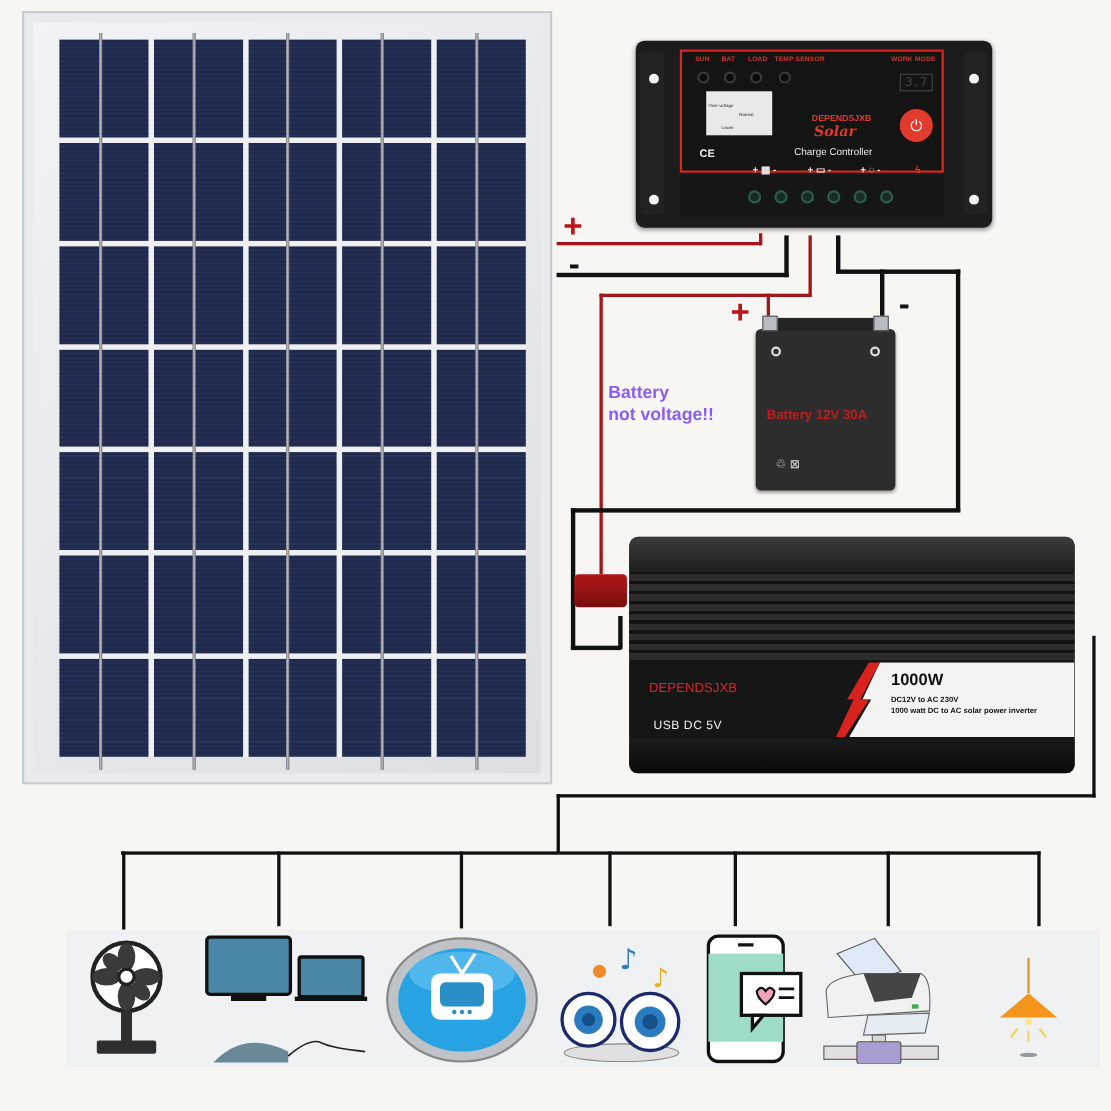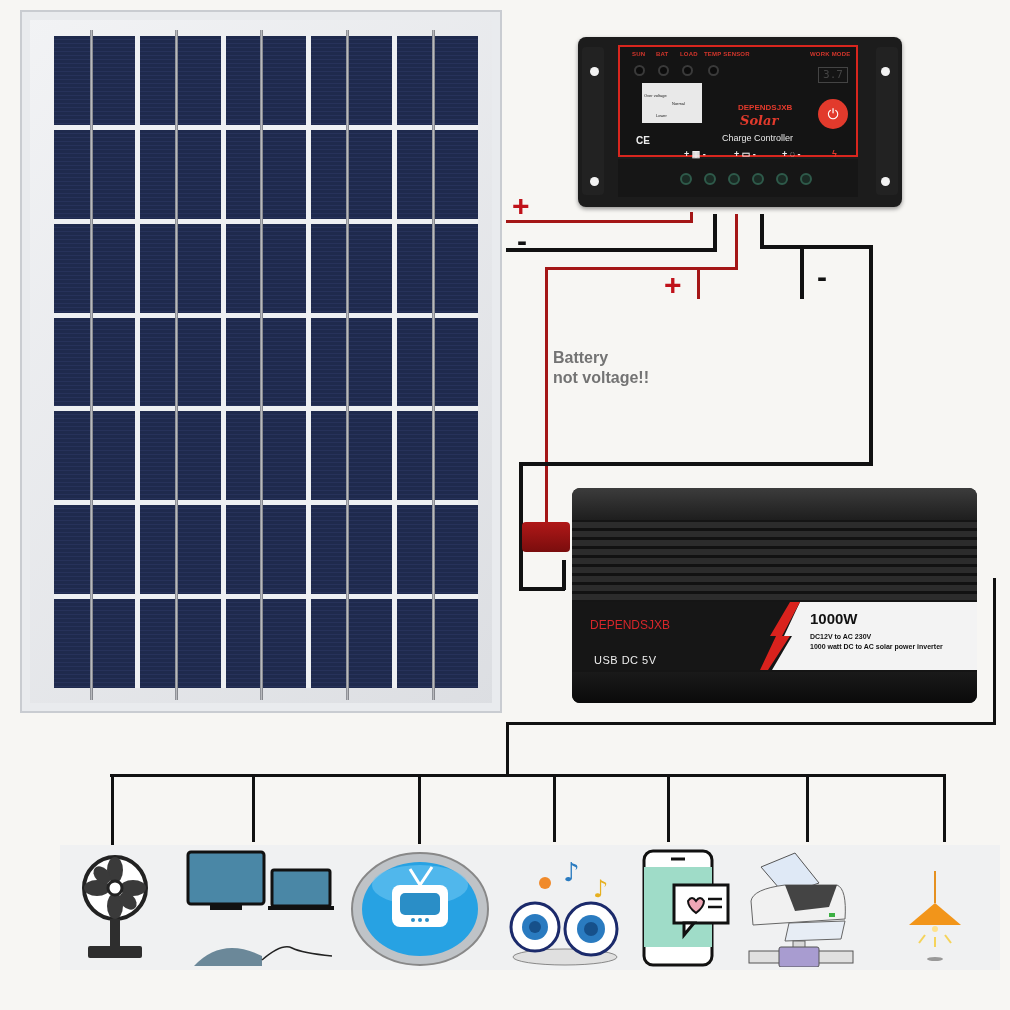--- a/index.html
+++ b/index.html
@@ -34,21 +34,21 @@
   .term-icons{position:absolute;top:102px;font-size:9px;color:#eee;font-weight:bold}
   #ctrl-bar{position:absolute;left:40px;top:122px;width:240px;height:38px;background:#161616}
   .screw{position:absolute;top:14px;width:12px;height:12px;border-radius:50%;background:#1a2a24;border:2px solid #2e5a4a}
   
   #battery{left:687px;top:299px;width:127px;height:147px;background:#2d2d2d;border-radius:5px;box-shadow:0 2px 3px rgba(0,0,0,.35)}
   .bterm{position:absolute;top:-12px;width:14px;height:14px;background:#b8bcc2;border:1px solid #555}
   .bcap{position:absolute;top:-10px;width:96px;height:12px;left:16px;background:#252525}
   .bscrew{position:absolute;top:16px;width:9px;height:9px;border-radius:50%;border:2px solid #ddd;background:#333}
   #battery-label{position:absolute;left:10px;top:71px;font-size:12px;font-weight:bold;color:#c61b1b;white-space:nowrap}
   #battery-sym{position:absolute;left:18px;top:116px;font-size:11px;color:#ddd}
-  #no-battery{left:553px;top:348px;color:#737373;font-weight:bold;font-size:16px;line-height:20px}
+  #no-battery{left:553px;top:348px;color:#8b5cf6;font-weight:bold;font-size:16px;line-height:20px}
   
   #inverter{left:572px;top:488px;width:405px;height:215px;border-radius:8px;background:#151515;overflow:hidden}
   #inv-top{position:absolute;left:0;top:0;width:100%;height:32px;background:linear-gradient(180deg,#3c3c3c,#1e1e1e);border-radius:8px 8px 0 0}
   #inv-ribs{position:absolute;left:0;top:34px;width:100%;height:78px;background:repeating-linear-gradient(180deg,#2c2c2c 0 6px,#121212 6px 9px)}
   #inv-label{position:absolute;left:0;top:114px;width:100%;height:68px;background:#161616}
   #inv-white{position:absolute;left:200px;top:0;width:205px;height:68px;background:#f3f3f3;clip-path:polygon(28px 0,100% 0,100% 100%,0 100%,20px 34px,12px 34px)}
   #inv-bolt{position:absolute;left:188px;top:0;width:44px;height:68px;background:#d9221d;clip-path:polygon(30px 0,40px 0,22px 34px,30px 34px,8px 68px,0 68px,16px 34px,10px 34px)}
   #inv-brand{position:absolute;left:18px;top:16px;color:#d6262a;font-size:12px}
   #inv-usb{position:absolute;left:22px;top:52px;color:#eee;font-size:11px;letter-spacing:.5px}
   #inv-watt{position:absolute;left:238px;top:8px;color:#111;font-size:15px;font-weight:bold}
@@ -174,20 +174,29 @@
       <div class="screw" style="left:134px"></div>
       <div class="screw" style="left:158px"></div>
       <div class="screw" style="left:182px"></div>
     </div>
   </div>
 
   <div id="no-battery" class="abs">
     <div>Battery</div>
     <div>not voltage!!</div>
   </div>
+  <div id="battery" class="abs">
+    <div class="bcap"></div>
+    <div class="bterm" style="left:6px"></div>
+    <div class="bterm" style="right:6px"></div>
+    <div class="bscrew" style="left:14px"></div>
+    <div class="bscrew" style="right:14px"></div>
+    <div id="battery-label">Battery  12V 30A</div>
+    <div id="battery-sym">♲ ⊠</div>
+  </div>
 
   <div id="inv-connector" class="abs"></div>
   <div id="inverter" class="abs">
     <div id="inv-top"></div>
     <div id="inv-ribs"></div>
     <div id="inv-label">
       <div id="inv-white"></div>
       <div id="inv-bolt"></div>
       <div id="inv-brand">DEPENDSJXB</div>
       <div id="inv-usb">USB  DC  5V</div>

